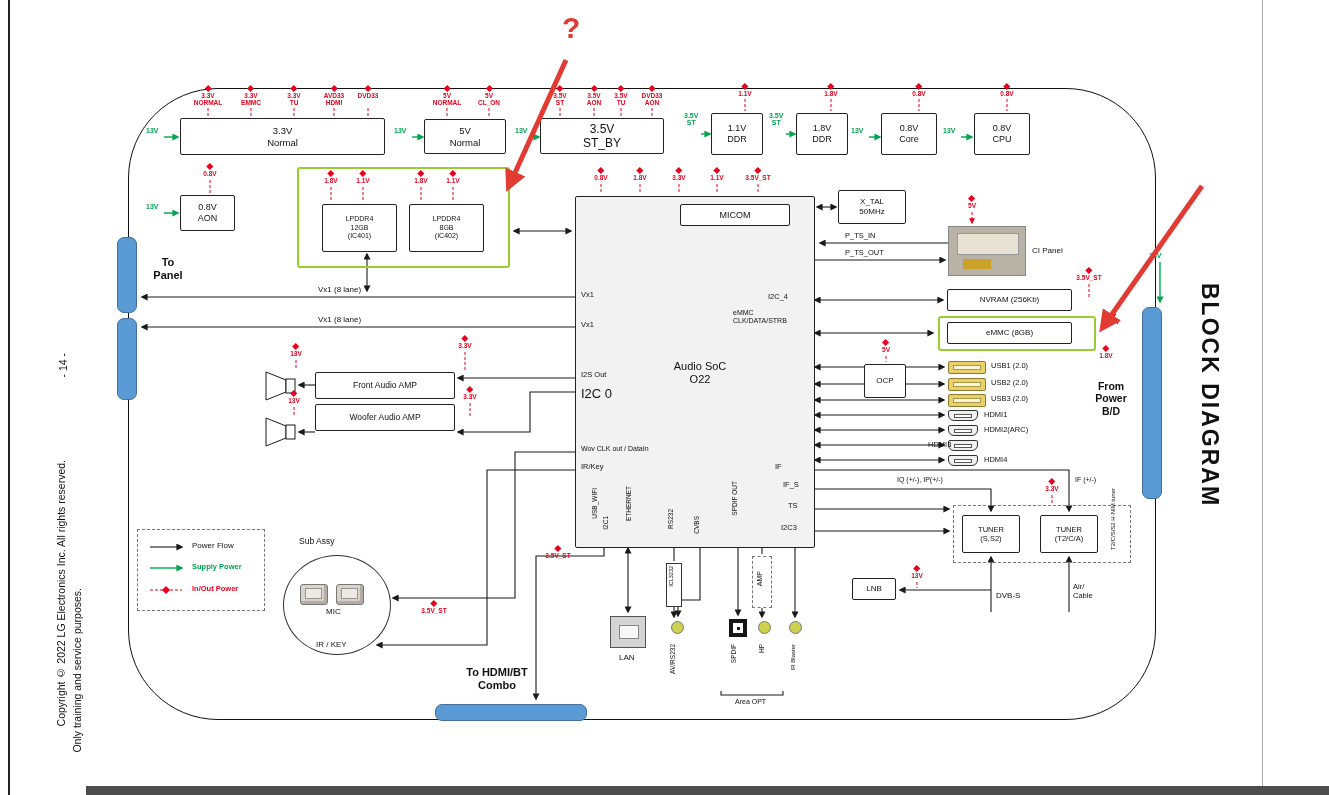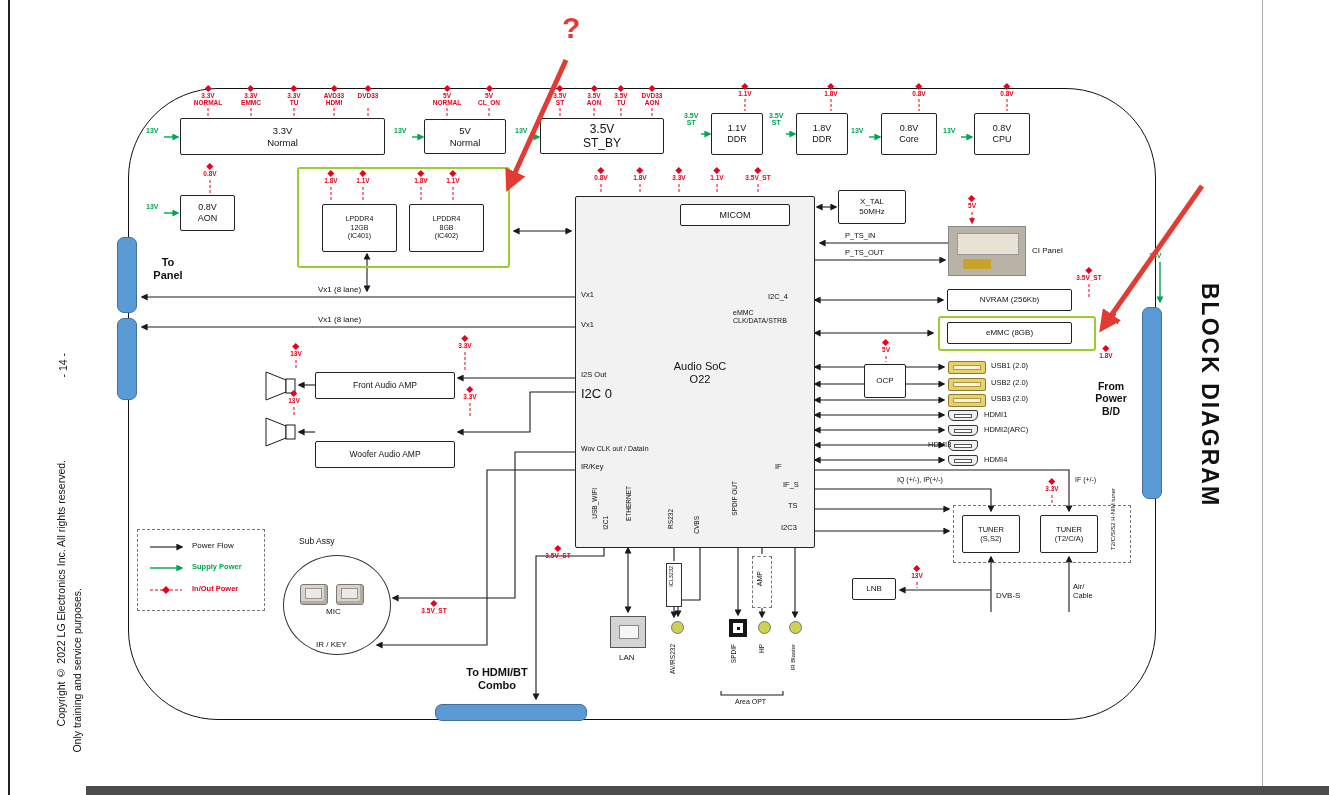--- a/index.html
+++ b/index.html
@@ -334,21 +334,21 @@
 (T2/C/A)</div>
   <div class="vert" style="left:1110px;top:488px;font-size:6px">T2/C/S/S2 H-NIM tuner</div>
   <div class="vlabel" style="left:1052px;top:479px">3.3V</div>
   <div class="box" style="left:852px;top:578px;width:44px;height:22px;font-size:8px">LNB</div>
   <div class="vlabel" style="left:917px;top:566px">13V</div>
   <div class="txt" style="left:996px;top:591px;font-size:8px">DVB-S</div>
   <div class="txt" style="left:1073px;top:583px;font-size:7.5px">Air/
 Cable</div>
 
   <div class="box" style="left:315px;top:372px;width:140px;height:27px;font-size:8.5px">Front Audio AMP</div>
-  <div class="box" style="left:315px;top:441px;width:140px;height:27px;font-size:8.5px">Woofer Audio AMP</div>
+  <div class="box" style="left:315px;top:404px;width:140px;height:27px;font-size:8.5px">Woofer Audio AMP</div>
   <div class="vlabel" style="left:296px;top:344px">13V</div>
   <div class="vlabel" style="left:465px;top:336px">3.3V</div>
   <div class="vlabel" style="left:294px;top:391px">13V</div>
   <div class="vlabel" style="left:470px;top:387px">3.3V</div>
 
   <div class="dashedbox" style="left:137px;top:529px;width:128px;height:82px"></div>
   <div class="txt" style="left:192px;top:541px;font-size:8px">Power Flow</div>
   <div class="txt b" style="left:192px;top:563px;font-size:7.5px;color:#00a650">Supply Power</div>
   <div class="txt b" style="left:192px;top:585px;font-size:7.5px;color:#e8001c">In/Out Power</div>
 

